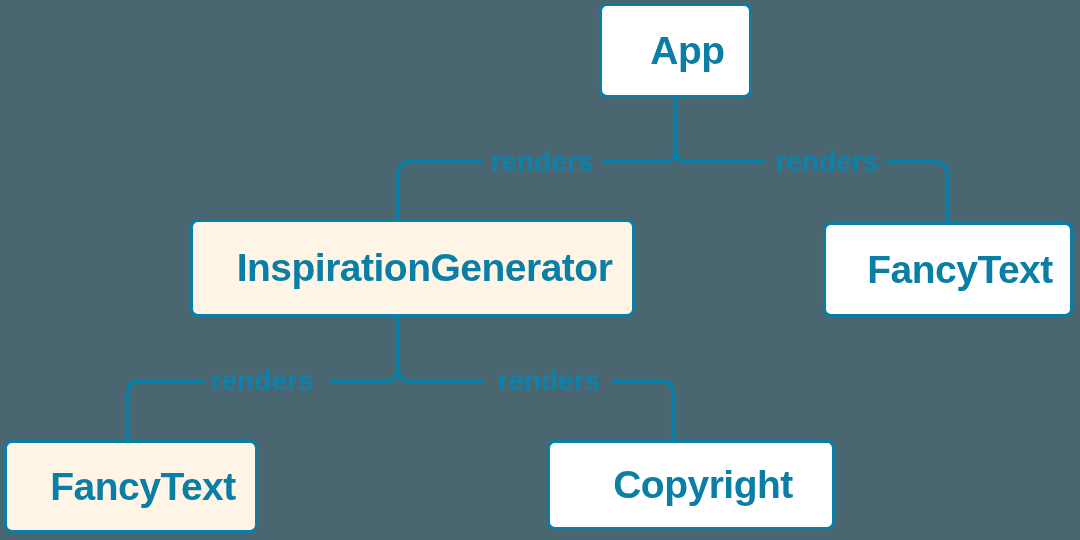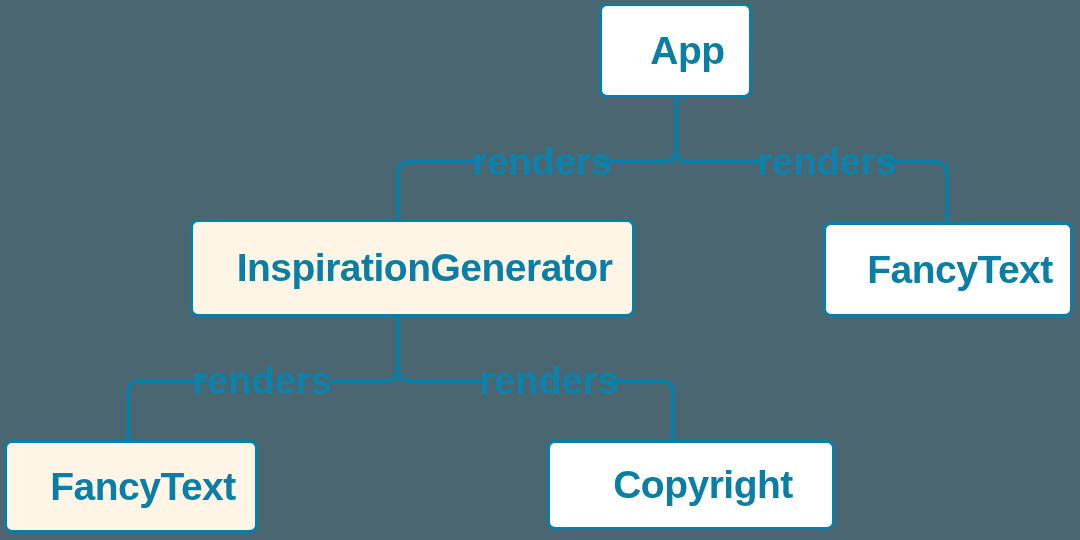--- a/index.html
+++ b/index.html
@@ -53,21 +53,21 @@
   }
   .node-app        { left: 599px; top: 3px;   width: 153px; height: 95px; }
   .node-inspgen    { left: 190px; top: 219px; width: 445px; height: 98px; }
   .node-fancy-r    { left: 823px; top: 222px; width: 250px; height: 95px; }
   .node-fancy-l    { left: 4px;   top: 440px; width: 254px; height: 93px; }
   .node-copyright  { left: 547px; top: 440px; width: 288px; height: 90px; }
   .edge-label {
     position: absolute;
     transform: translate(-50%, -50%);
     color: #0d82ad;
-    font-size: 38px;
+    font-size: 28px;
     font-weight: bold;
     white-space: nowrap;
   }
   .edge-label-0 { left: 542px; top: 162px; }
   .edge-label-1 { left: 827px; top: 162px; }
   .edge-label-2 { left: 262px; top: 381px; }
   .edge-label-3 { left: 549px; top: 381px; }
 </style>
 </head>
 <body>

